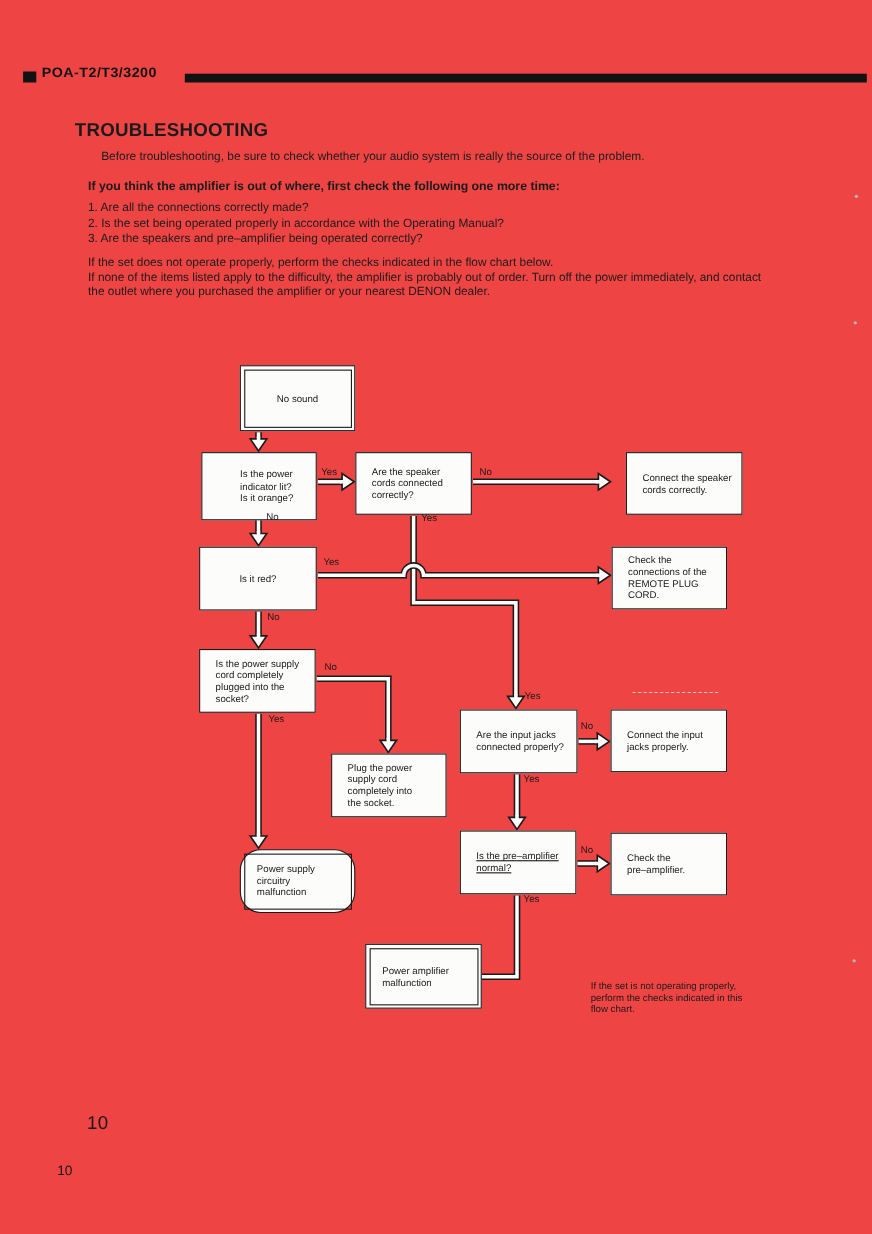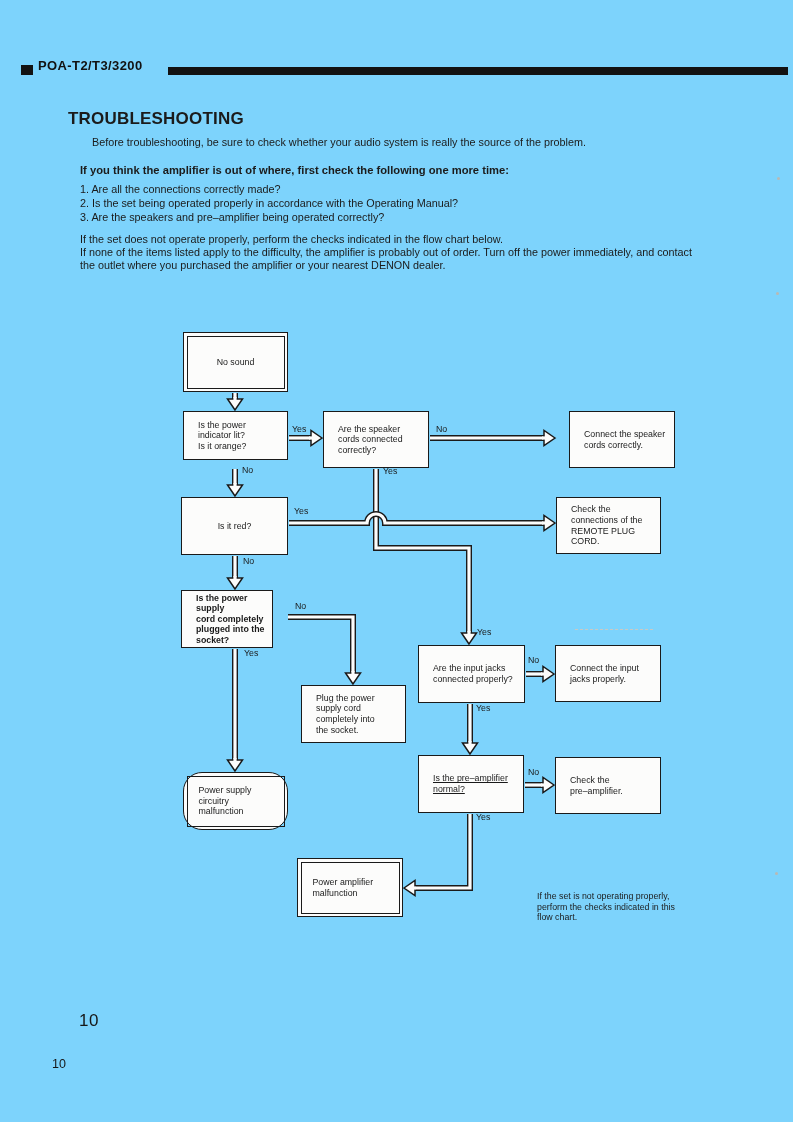--- a/index.html
+++ b/index.html
@@ -1,16 +1,16 @@
 <!DOCTYPE html>
 <html><head>
 <meta charset="utf-8">
 <style>
   html,body{margin:0;padding:0;background:#ffffff;}
-  .page{position:relative;width:793px;height:1122px;background:#7dd3fc;
+  .page{position:relative;width:793px;height:1122px;background:#ef4444;
         font-family:"Liberation Sans",sans-serif;color:#1b1b1b;overflow:hidden;}
 
   
   .logo-sq{position:absolute;left:21px;top:65px;width:12px;height:10px;background:#121212;}
   .logo-text{position:absolute;left:38px;top:59px;font-size:13px;font-weight:bold;
              letter-spacing:.4px;color:#121212;transform:scaleY(.95);transform-origin:left top;}
   .header-bar{position:absolute;left:168px;top:67px;width:620px;height:8px;background:#121212;}
 
   
   .abs{position:absolute;}
@@ -21,32 +21,32 @@
   .t-items .ci{height:13.9px;line-height:13.9px;}
   .t-para1{left:80px;top:233px;font-size:10.8px;}
   .t-para2{left:80px;top:246px;font-size:10.8px;line-height:12.7px;white-space:pre-line;width:700px;}
 
   
   .fb{position:absolute;box-sizing:border-box;border:1.8px solid #1a1a1a;background:#fcfcfb;
       display:flex;align-items:center;font-size:8.8px;line-height:10.6px;color:#1a1a1a;}
   .fb span{white-space:pre-line;}
   .pad{padding-left:14px;}
   .ctr{justify-content:center;text-align:center;}
-  .dbl{padding:0;}
+  .dbl{padding:0;margin-left:35px;}
   .dbl-in{position:absolute;inset:2.5px;border:1.3px solid #1a1a1a;display:flex;align-items:center;}
   .ctr-in{justify-content:center;text-align:center;}
   .pad-in{padding-left:11px;}
 
   #b0{left:183px;top:332px;width:105px;height:60px;}
-  #b1{left:183px;top:411px;width:105px;height:49px;}
+  #b1{left:183px;top:411px;width:105px;height:62px;justify-content:center;}
   #b2{left:323px;top:411px;width:106px;height:57px;}
   #b3{left:556px;top:411px;width:106px;height:57px;margin-left:13px;}
   #b4{left:181px;top:497px;width:107px;height:58px;}
   #b5{left:556px;top:497px;width:105px;height:57px;}
-  #b6{left:181px;top:590px;width:92px;height:58px;font-weight:bold;}
+  #b6{left:181px;top:590px;width:106px;height:58px;}
   #b7{left:301px;top:685px;width:105px;height:58px;}
   #b8{left:183px;top:772px;width:105px;height:58px;border-radius:19px;}
   #b9{left:418px;top:645px;width:107px;height:58px;}
   #b10{left:555px;top:645px;width:106px;height:57px;}
   #b11{left:418px;top:755px;width:106px;height:58px;text-decoration:underline;}
   #b12{left:555px;top:757px;width:106px;height:57px;}
   #b13{left:297px;top:858px;width:106px;height:59px;}
 
   
   .lb{position:absolute;font-size:8.8px;color:#1a1a1a;}

